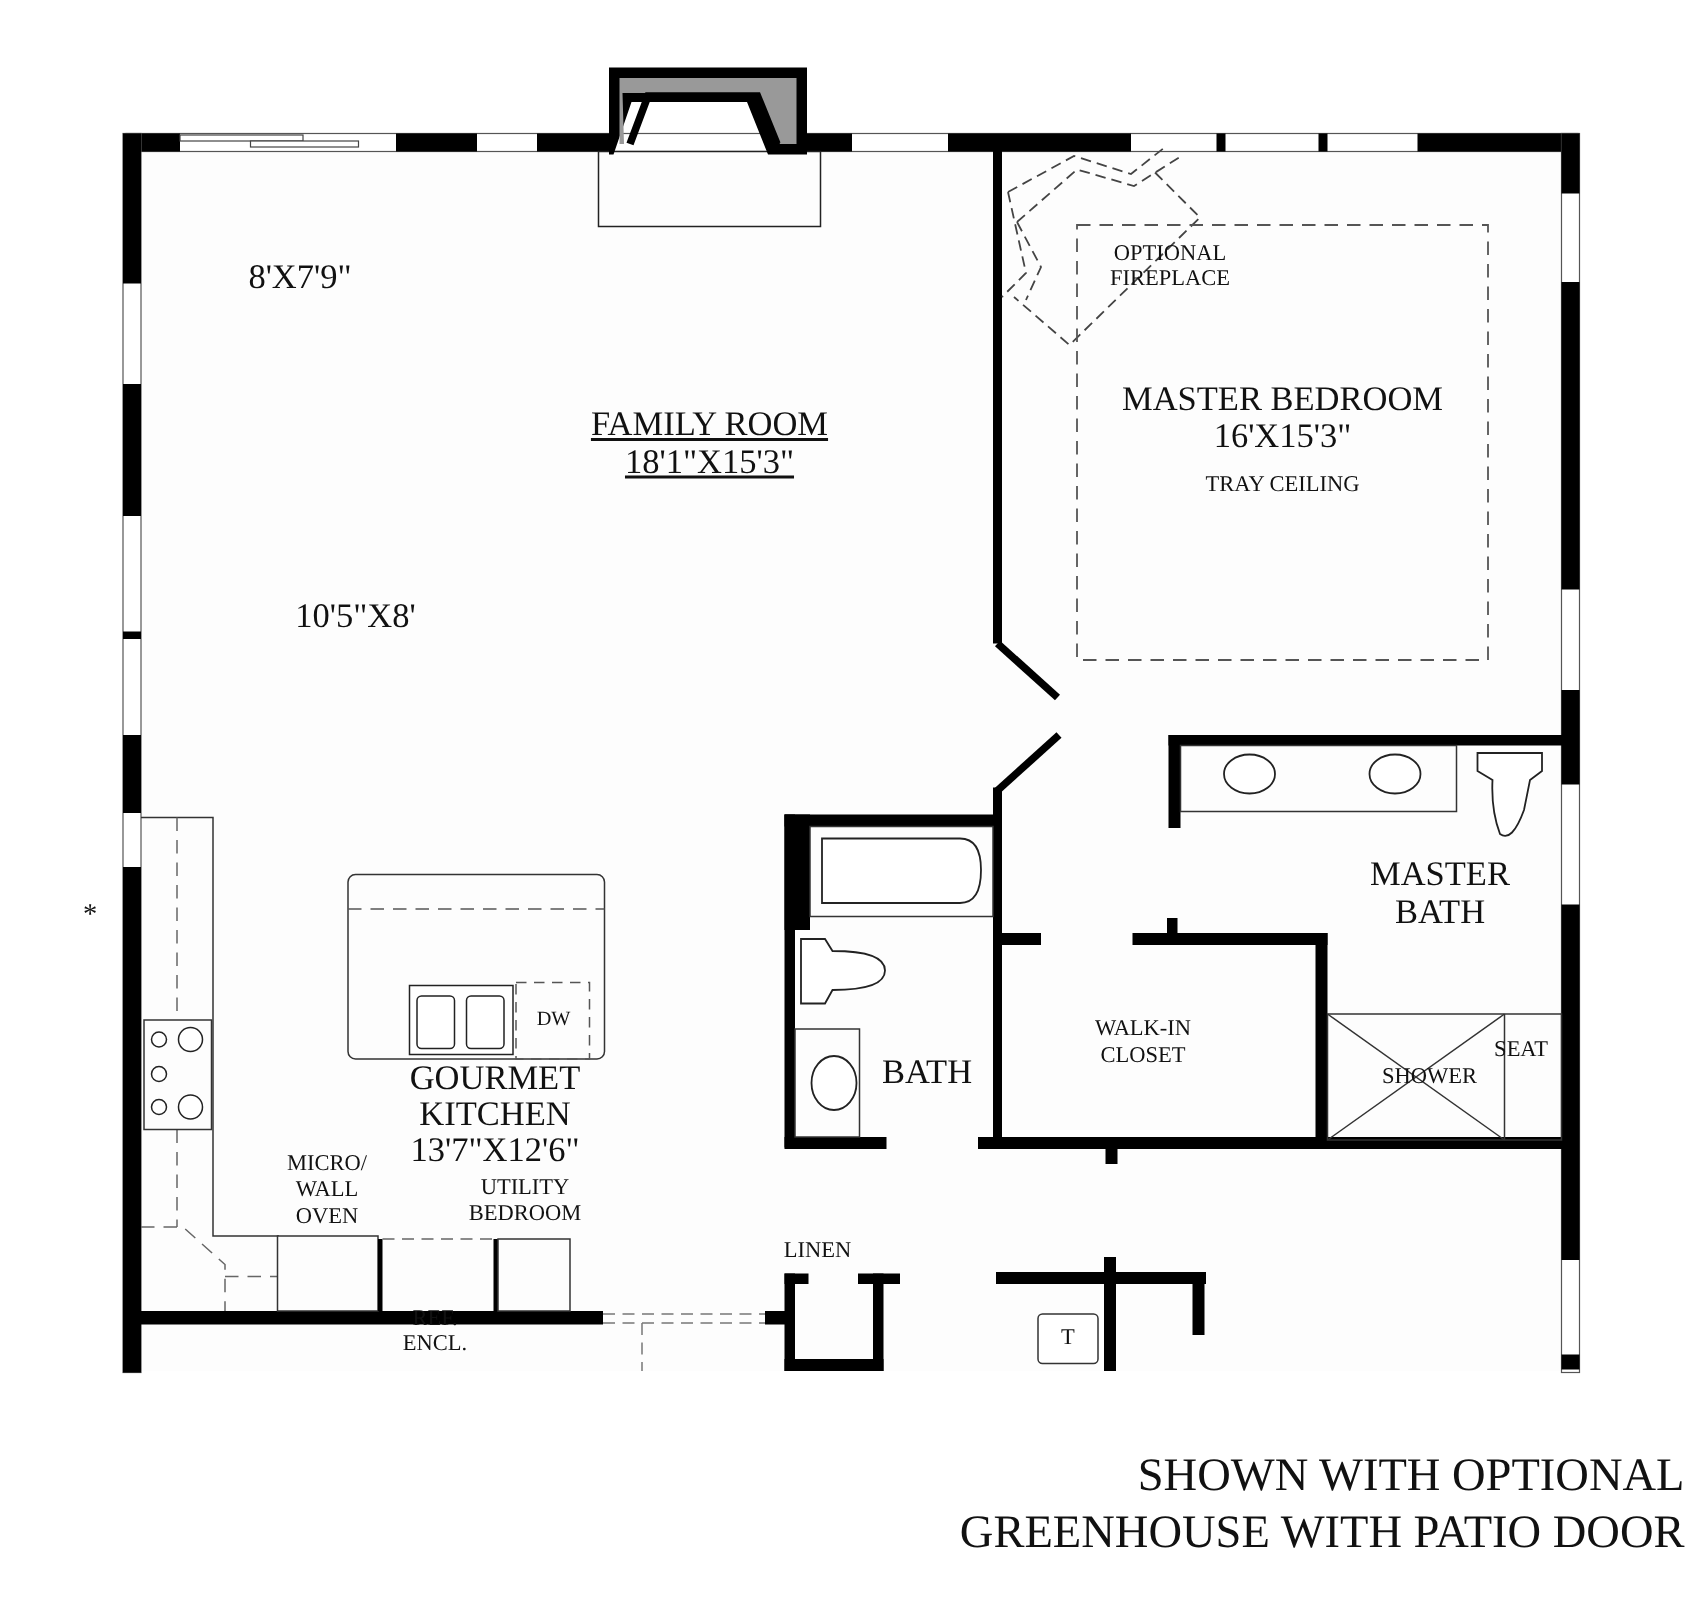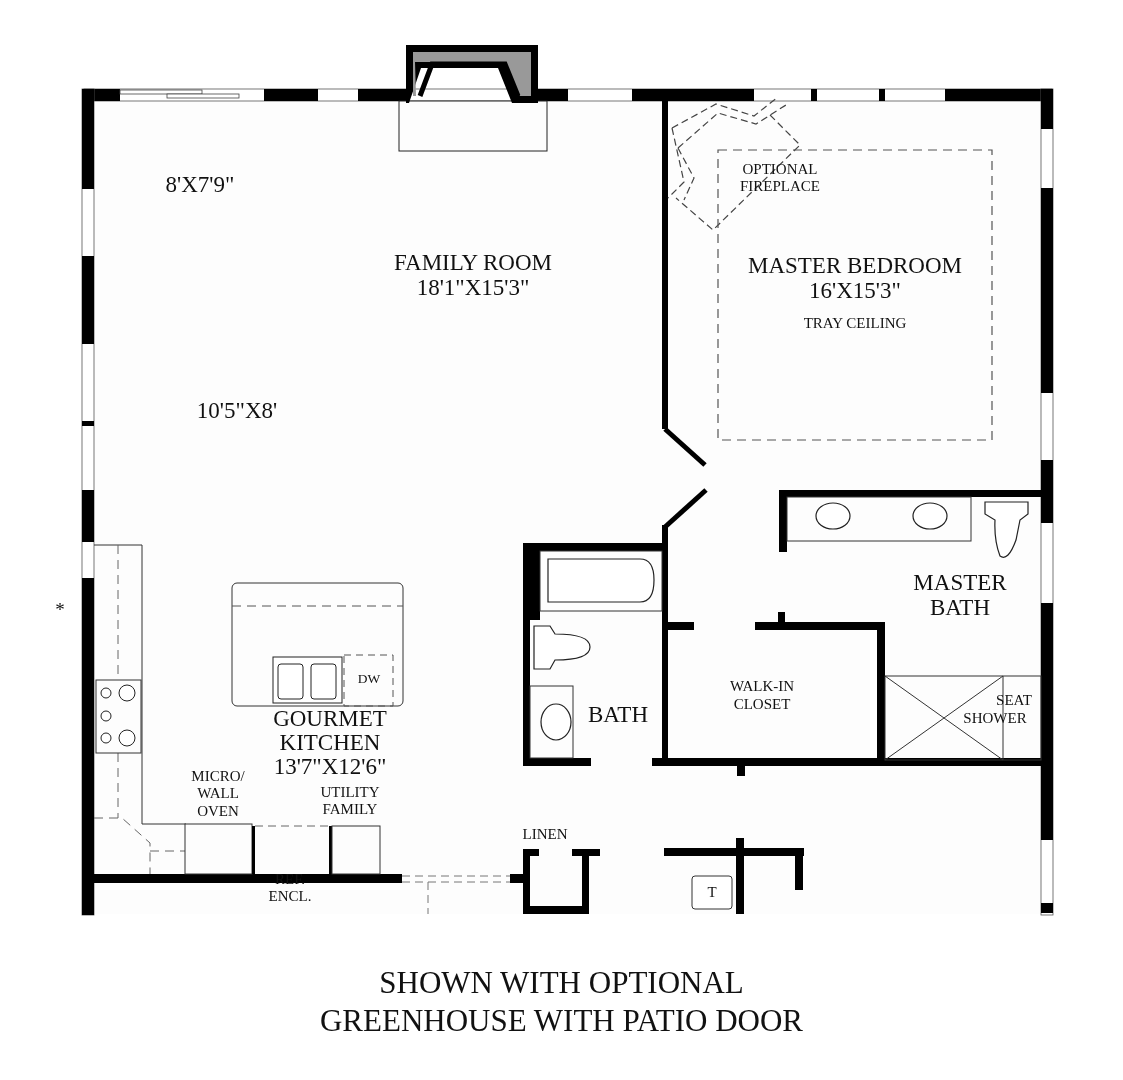--- a/index.html
+++ b/index.html
@@ -3,21 +3,21 @@
 <meta charset="utf-8">
 <style>
   html, body { margin: 0; padding: 0; background: #ffffff; }
   body { width: 1123px; height: 1080px; position: relative; overflow: hidden; font-family: "Liberation Serif", "DejaVu Serif", serif; }
   #plan { position: absolute; left: 0; top: 0; }
   .lbl { position: absolute; text-align: center; color: #111; font-family: "Liberation Serif", "DejaVu Serif", serif; line-height: 1.1; white-space: nowrap; }
   .big { font-size: 23px; }
   .med { font-size: 19px; }
   .sm { font-size: 15px; }
   .xs { font-size: 13.5px; }
-  .caption { position: absolute; left: 0; width: 1123px; text-align: center; font-size: 31px; color: #111; font-family: "Liberation Serif", serif; line-height: 1.2; }
+  .caption { position: absolute; left: 0; width: 1123px; text-align: right; font-size: 31px; color: #111; font-family: "Liberation Serif", serif; line-height: 1.2; }
 </style>
 </head>
 <body>
 
 <svg id="plan" width="1123" height="1080" viewBox="0 0 1123 1080">
   <rect x="0" y="0" width="1123" height="1080" fill="#ffffff"></rect>
 
   <rect x="84" y="91" width="968" height="823" fill="#fdfdfd"></rect>
 
   <g>
@@ -175,21 +175,21 @@
     <rect x="664" y="848" width="140" height="8" fill="#000"></rect>
     <rect x="736" y="838" width="8" height="76" fill="#000"></rect>
     <rect x="795" y="848" width="8" height="42" fill="#000"></rect>
   </g>
   <rect x="692" y="876" width="40" height="33" rx="3" fill="#fff" stroke="#333" stroke-width="1"></rect>
 </svg>
 
 <div class="lbl big" style="left:100px;top:172px;width:200px;">
     <div>8'X7'9"</div>
 </div>
-<div class="lbl big" style="left:358px;top:250px;width:230px;">
+<div class="lbl big" style="left:358px;top:270px;width:230px;text-decoration:underline;">
   <div>FAMILY ROOM</div>
     <div>18'1"X15'3"</div>
 </div>
 <div class="lbl sm" style="left:720px;top:161px;width:120px;">
   <div>OPTIONAL</div>
     <div>FIREPLACE</div>
 </div>
 <div class="lbl big" style="left:720px;top:253px;width:270px;">
   <div>MASTER BEDROOM</div>
     <div>16'X15'3"</div>
@@ -204,35 +204,35 @@
     <div>KITCHEN</div>
     <div>13'7"X12'6"</div>
 </div>
 <div class="lbl sm" style="left:178px;top:768px;width:80px;line-height:1.15;">
   <div>MICRO/</div>
     <div>WALL</div>
     <div>OVEN</div>
 </div>
 <div class="lbl sm" style="left:302px;top:784px;width:96px;line-height:1.15;">
   <div>UTILITY</div>
-    <div>FAMILY</div>
+    <div>BEDROOM</div>
 </div>
 <div class="lbl sm" style="left:256px;top:871px;width:68px;line-height:1.15;">
   <div>REF.</div>
     <div>ENCL.</div>
 </div>
 <div class="lbl big" style="left:880px;top:570px;width:160px;line-height:1.1;">
   <div>MASTER</div>
     <div>BATH</div>
 </div>
 <div class="lbl big" style="left:575px;top:702px;width:86px;">BATH</div>
 <div class="lbl sm" style="left:700px;top:677px;width:124px;line-height:1.2;">
   <div>WALK-IN</div>
     <div>CLOSET</div>
 </div>
-<div class="lbl sm" style="left:949px;top:710px;width:92px;">SHOWER</div>
+<div class="lbl sm" style="left:907px;top:710px;width:92px;">SHOWER</div>
 <div class="lbl sm" style="left:986px;top:692px;width:56px;">SEAT</div>
 <div class="lbl sm" style="left:508px;top:826px;width:74px;">LINEN</div>
 <div class="lbl sm" style="left:692px;top:884px;width:40px;">T</div>
 <div class="lbl med" style="left:48px;top:600px;width:24px;">*</div>
 
 <div class="caption" style="top:964px;">SHOWN WITH OPTIONAL</div>
 <div class="caption" style="top:1002px;">GREENHOUSE WITH PATIO DOOR</div>
 
 </body></html>

